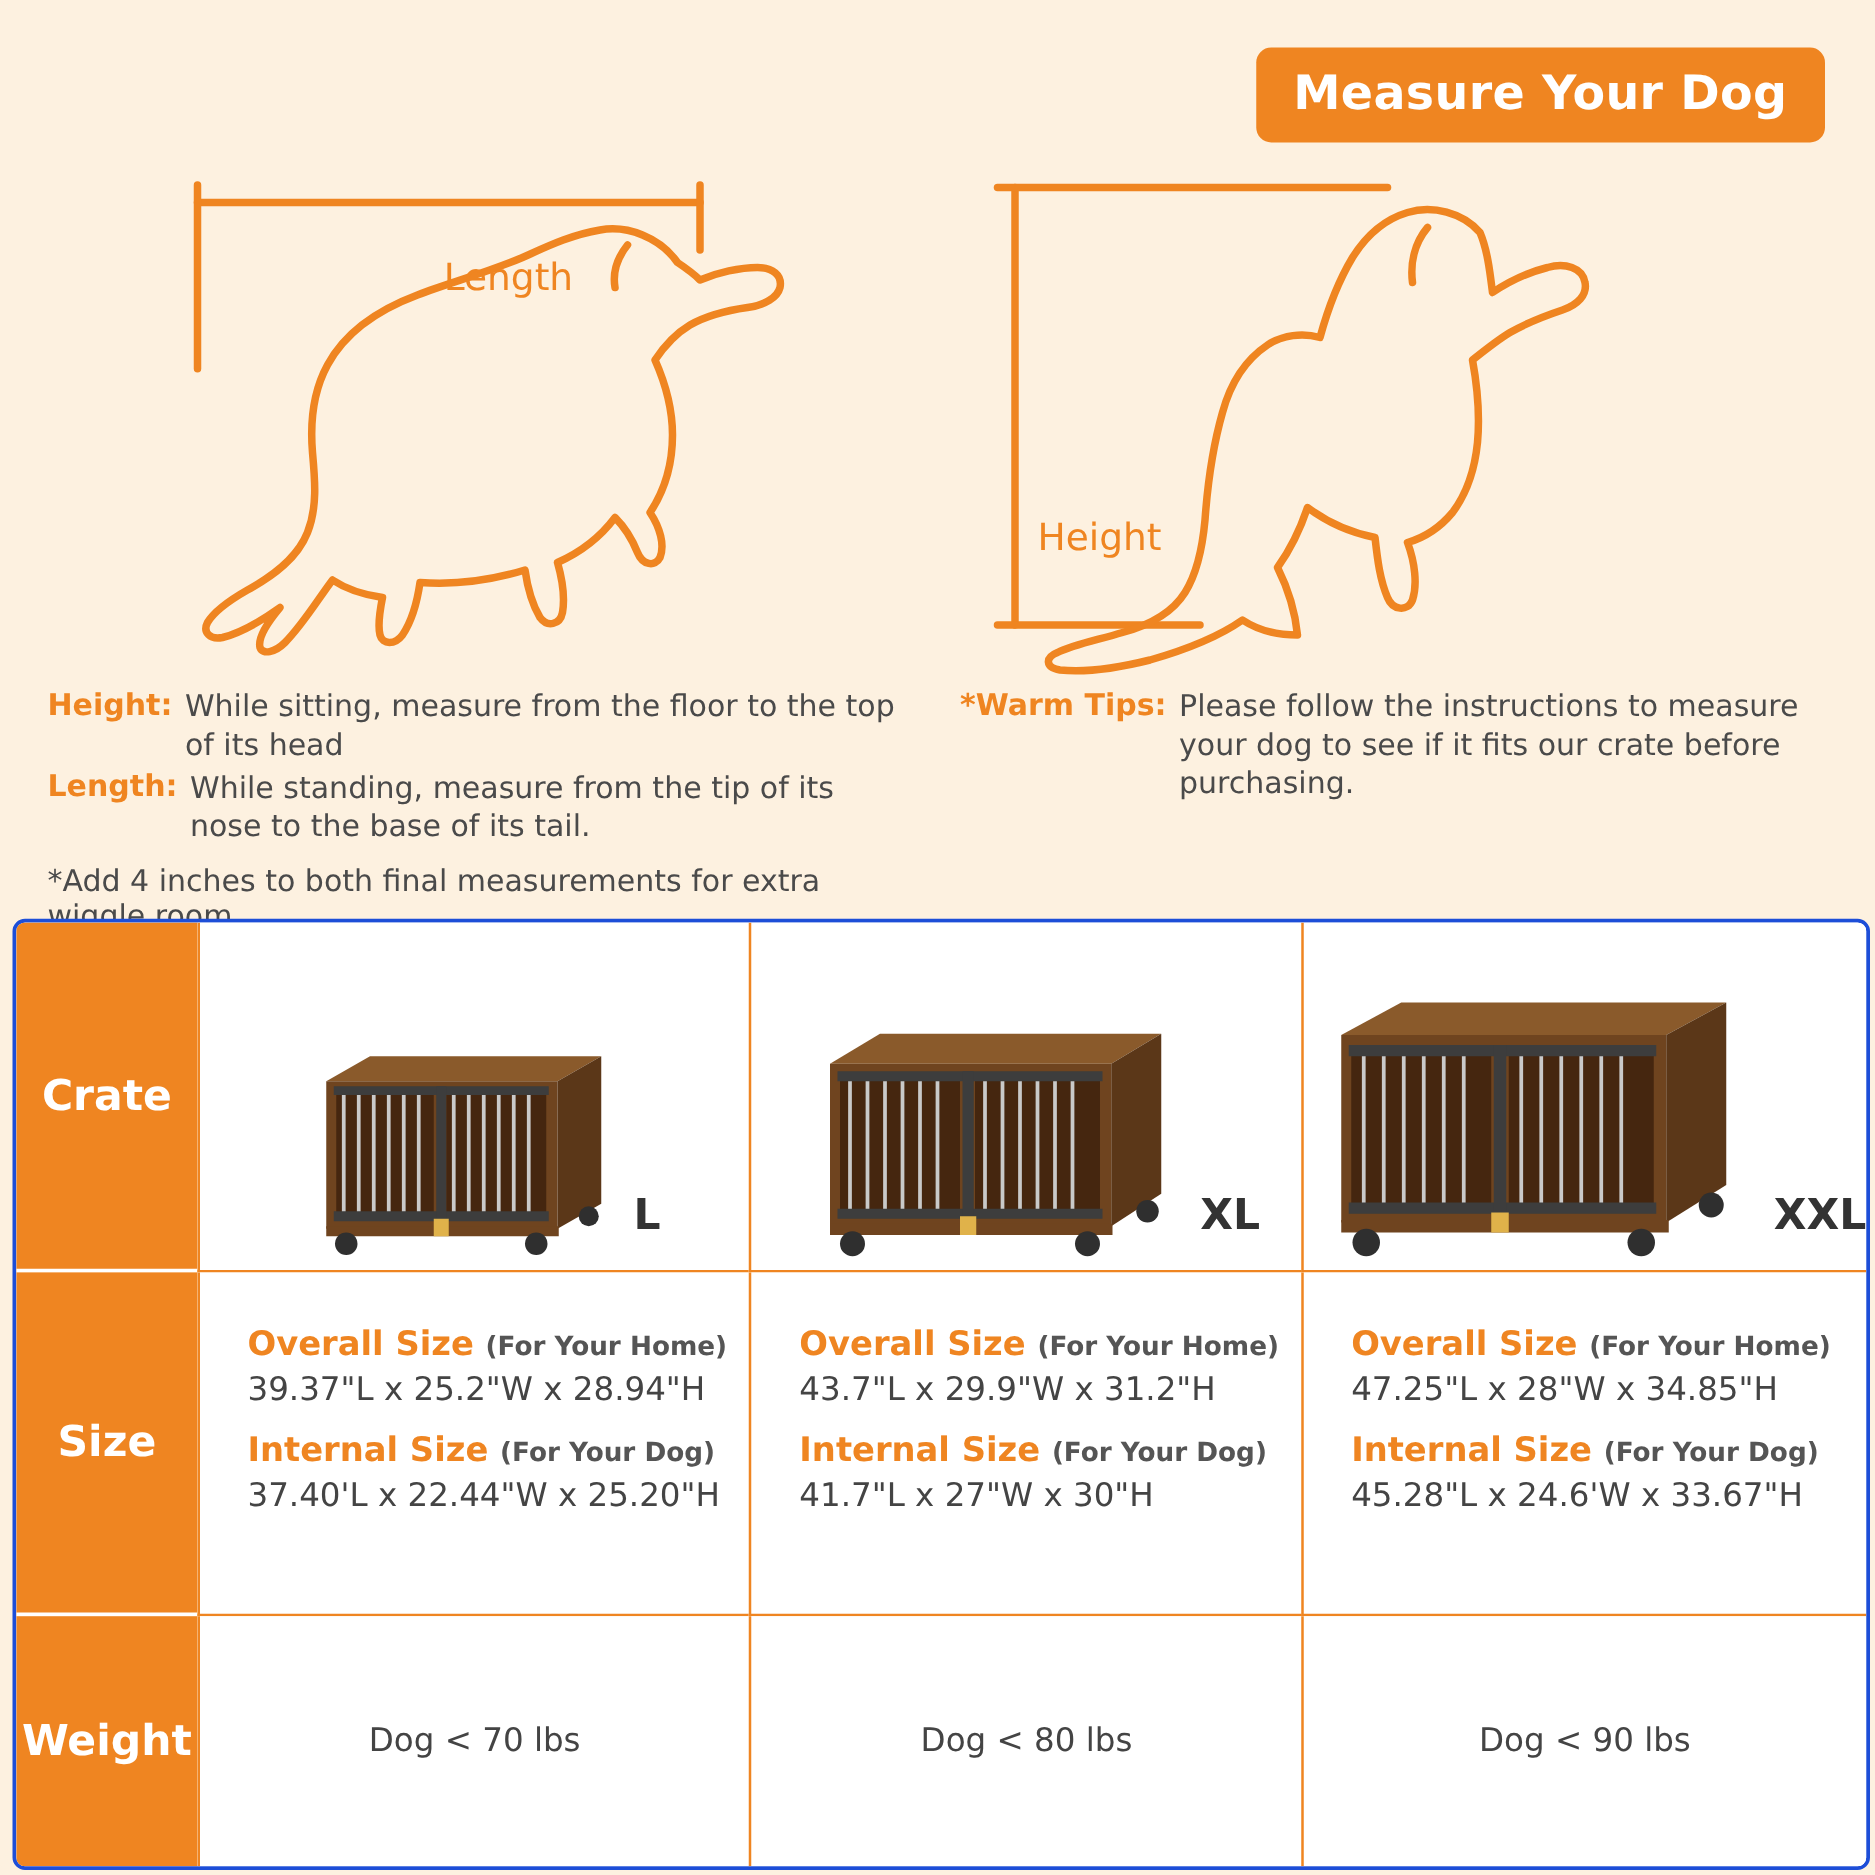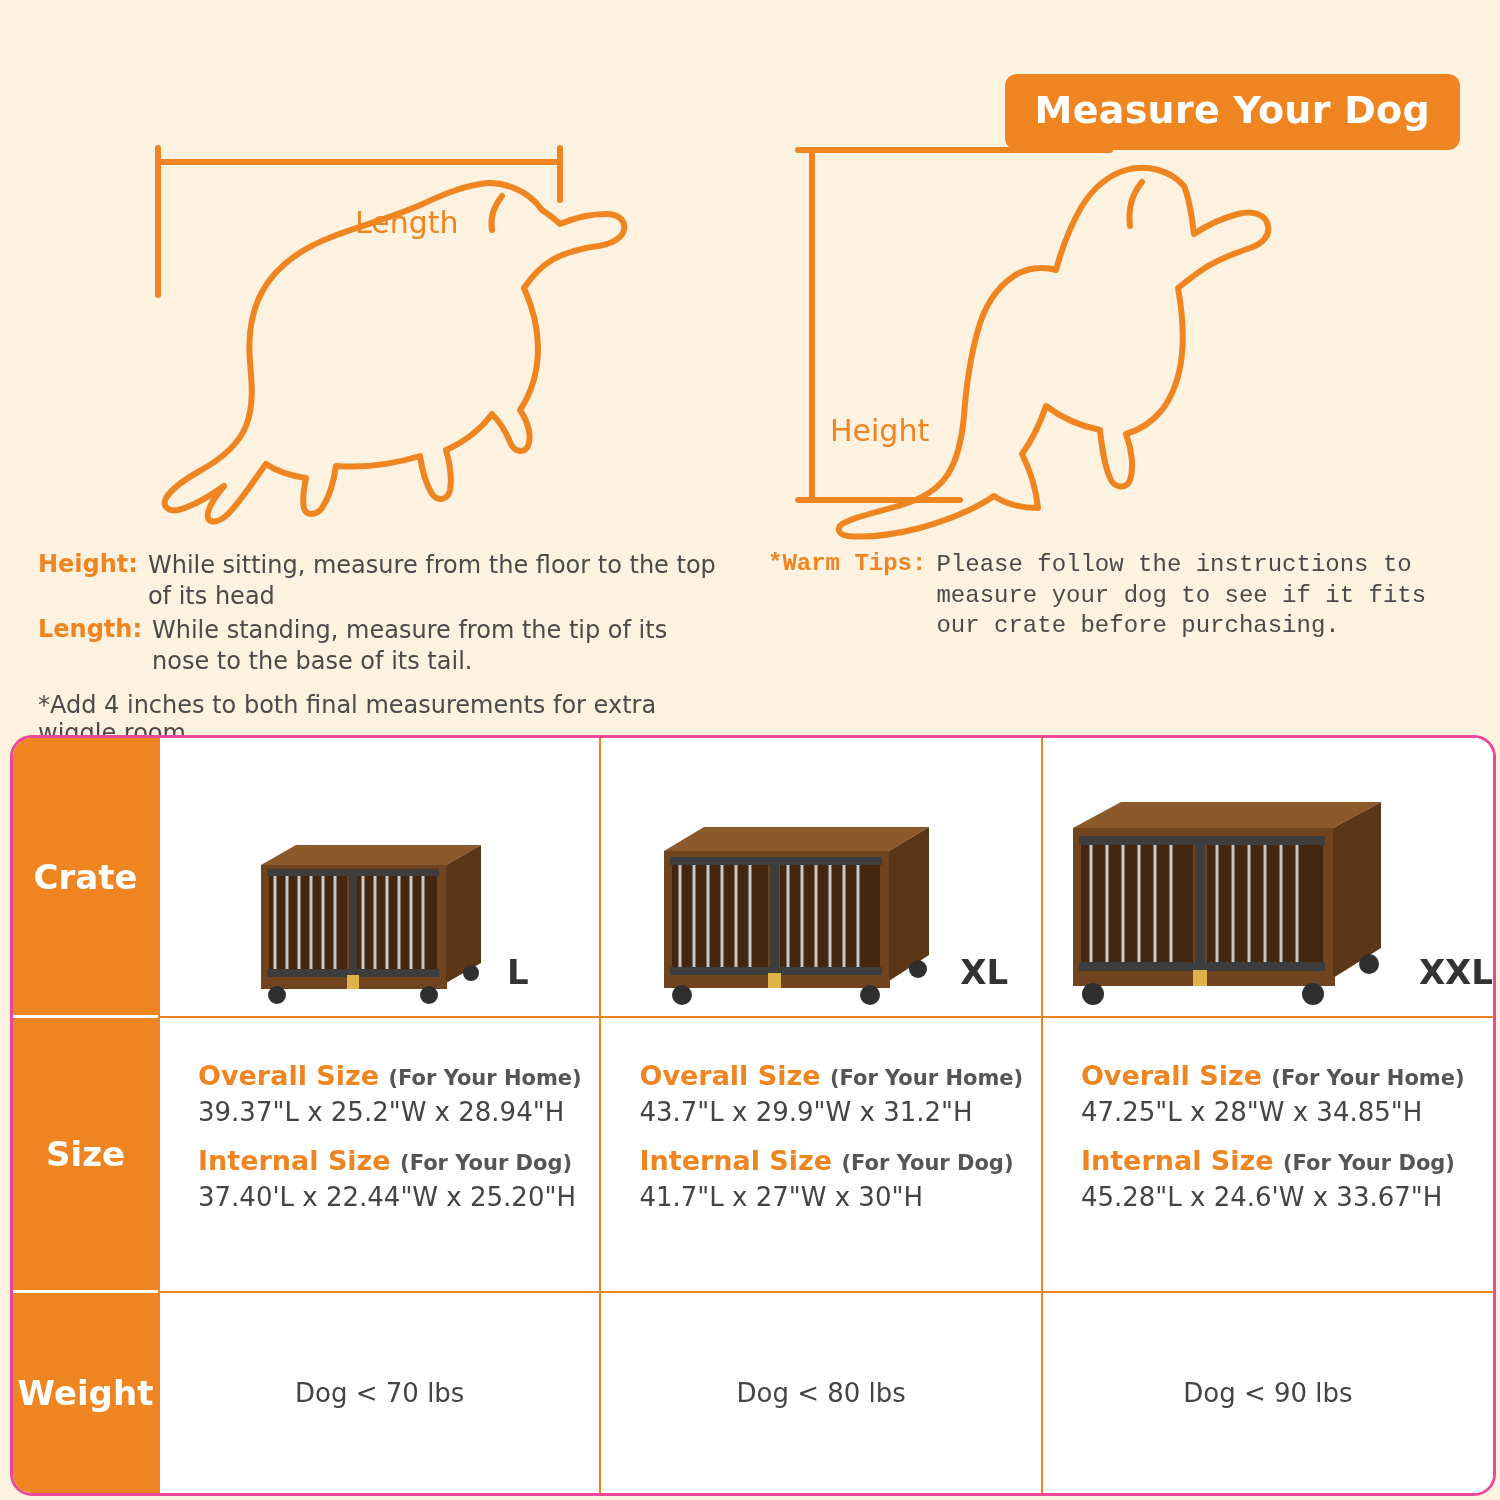--- a/index.html
+++ b/index.html
@@ -13,55 +13,54 @@
 
   
   .badge{
     position:absolute;top:38px;right:40px;
     background:#ef8521;color:#fff;
     font-weight:bold;font-size:38px;
     padding:14px 30px 18px 30px;
     border-radius:12px;
     letter-spacing:.3px;
     white-space:nowrap;
-    margin-top:36px;
   }
 
   
   .diagram{position:absolute;top:100px;left:0;width:1500px;height:460px;padding-left:12px;}
   .dog-standing{position:absolute;left:150px;top:20px;}
   .dog-sitting{position:absolute;left:770px;top:30px;}
 
   .label-length{
     position:absolute;left:355px;top:105px;
     font-size:30px;color:#ef8521;
   }
   .label-height{
     position:absolute;left:830px;top:285px;
     font-size:30px;color:#ef8521;margin-top:28px;
   }
 
   
   .notes-left{position:absolute;left:38px;top:550px;width:690px;}
-  .notes-right{position:absolute;left:768px;top:550px;width:700px;font-family:Liberation Mono, monospace;}
+  .notes-right{position:absolute;left:768px;top:550px;width:700px;}
   .note-row{display:flex;margin-bottom:4px;}
   .note-key{
     color:#ef8521;font-weight:bold;font-size:24px;
     white-space:nowrap;margin-right:10px;
   }
   .note-val{color:#4a4a4a;font-size:24px;line-height:1.28;}
   .note-single{color:#4a4a4a;font-size:24px;margin-top:14px;}
   .note-right-key{color:#ef8521;font-weight:bold;font-size:24px;white-space:nowrap;margin-right:10px;}
 
   
   .table{
     position:absolute;left:10px;top:735px;
     width:1480px;height:755px;
-    border:3px solid #ec4899;
-    border-radius:22px;
+    border:3px solid #1d4ed8;
+    border-radius:10px;
     overflow:hidden;
     background:#fff;
     display:grid;
     grid-template-columns:145px 1fr 1fr 1fr;
     grid-template-rows:280px 275px 200px;
   }
   .rowhead{
     background:#ef8521;color:#fff;
     font-weight:bold;font-size:34px;
     display:flex;align-items:center;justify-content:center;

